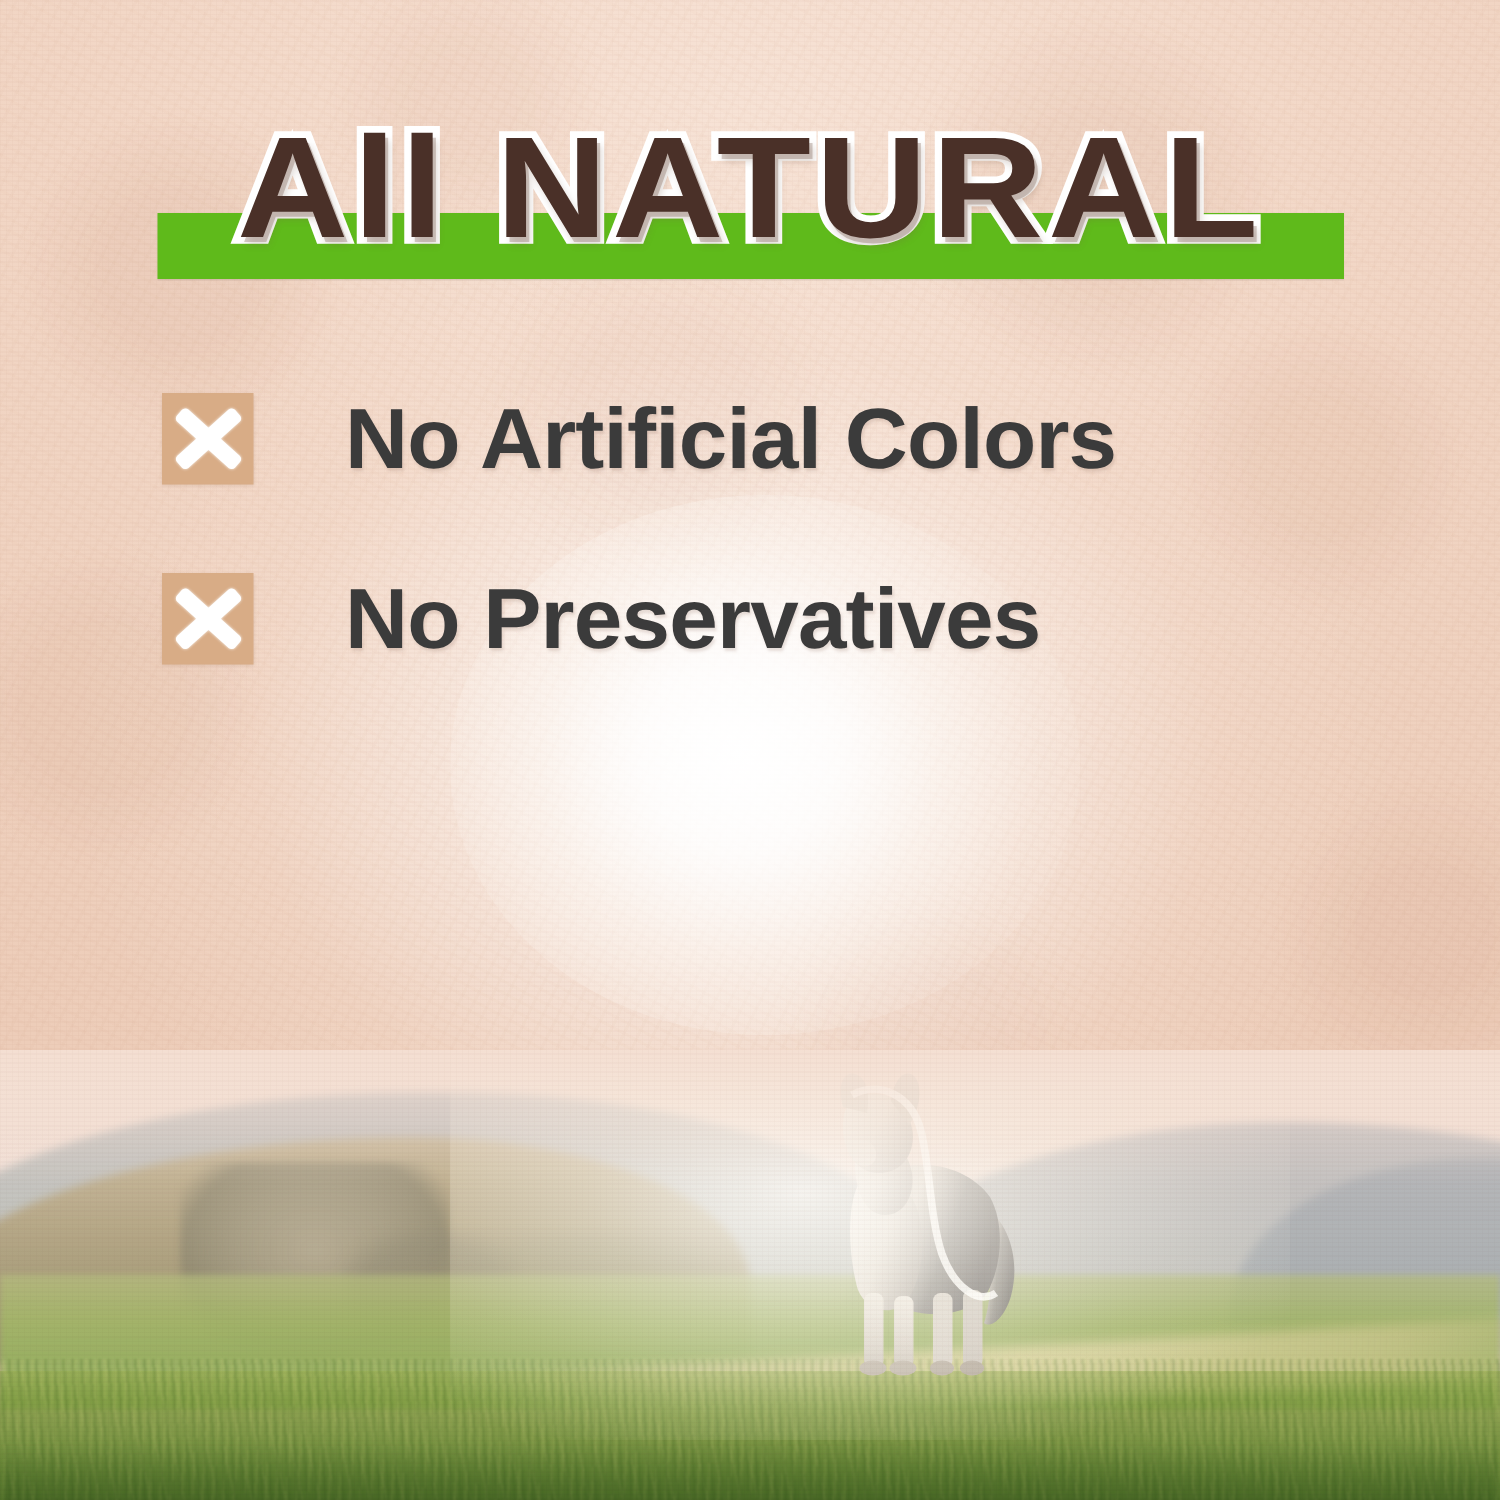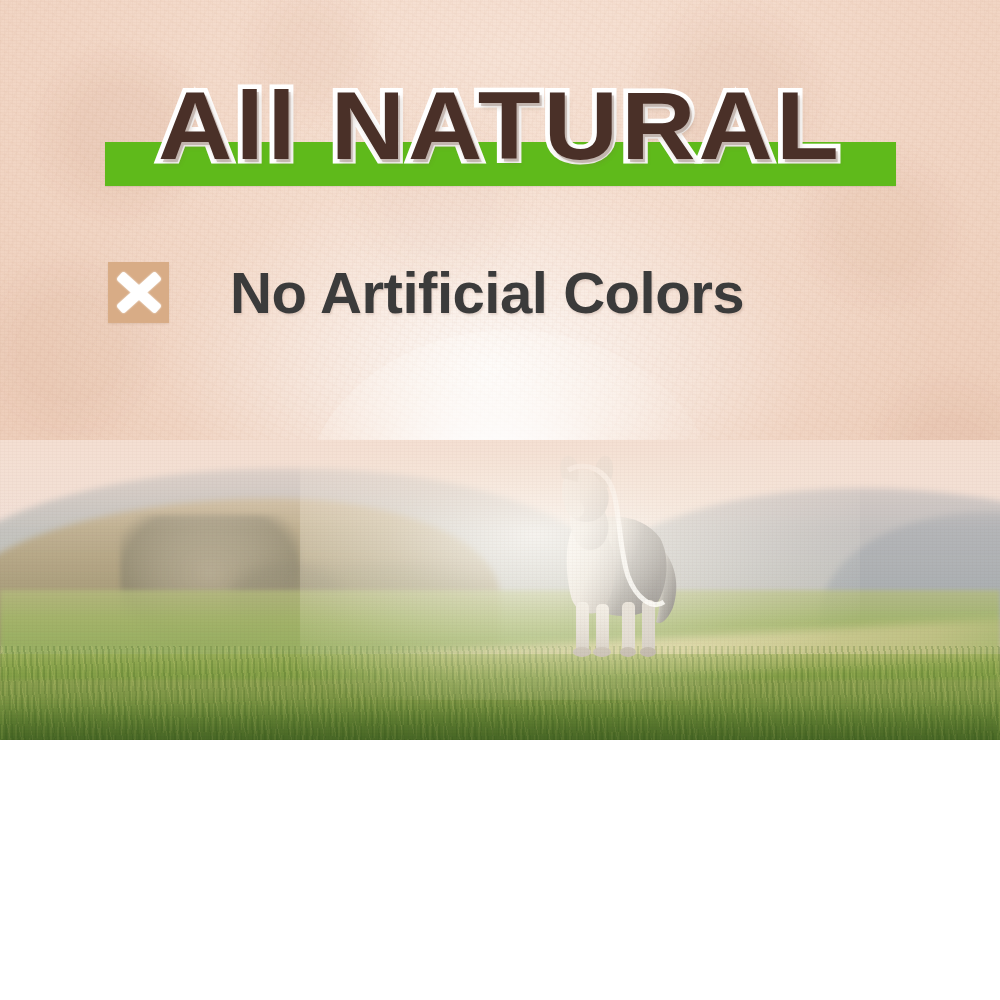--- a/index.html
+++ b/index.html
@@ -4,21 +4,21 @@
 <style>
   html, body {
     margin: 0;
     padding: 0;
     background: #ffffff;
   }
 
   #poster {
     position: relative;
     width: 1000px;
-    height: 740px;
+    height: 1000px;
     overflow: hidden;
     font-family: "Liberation Sans", sans-serif;
     background: #f0abfc;
   }
 
   
   .paper-base {
     position: absolute;
     inset: 0;
     background:
@@ -366,20 +366,29 @@
       <div class="x-box">
         <div class="x-mark">
             <span class="a"></span>
             <span class="b"></span>
           </div>
       </div>
       <div class="check-label">No Artificial Colors</div>
     </div>
 
 
+    <div class="check-row">
+      <div class="x-box">
+        <div class="x-mark">
+            <span class="a"></span>
+            <span class="b"></span>
+          </div>
+      </div>
+      <div class="check-label">No Preservatives</div>
+    </div>
 
 
   </div>
 
   <div class="photo">
     <div class="photo-sky"></div>
     <div class="hill-far-left"></div>
     <div class="hill-far-right"></div>
     <div class="hill-mid-right"></div>
     <div class="ridge-left"></div>

